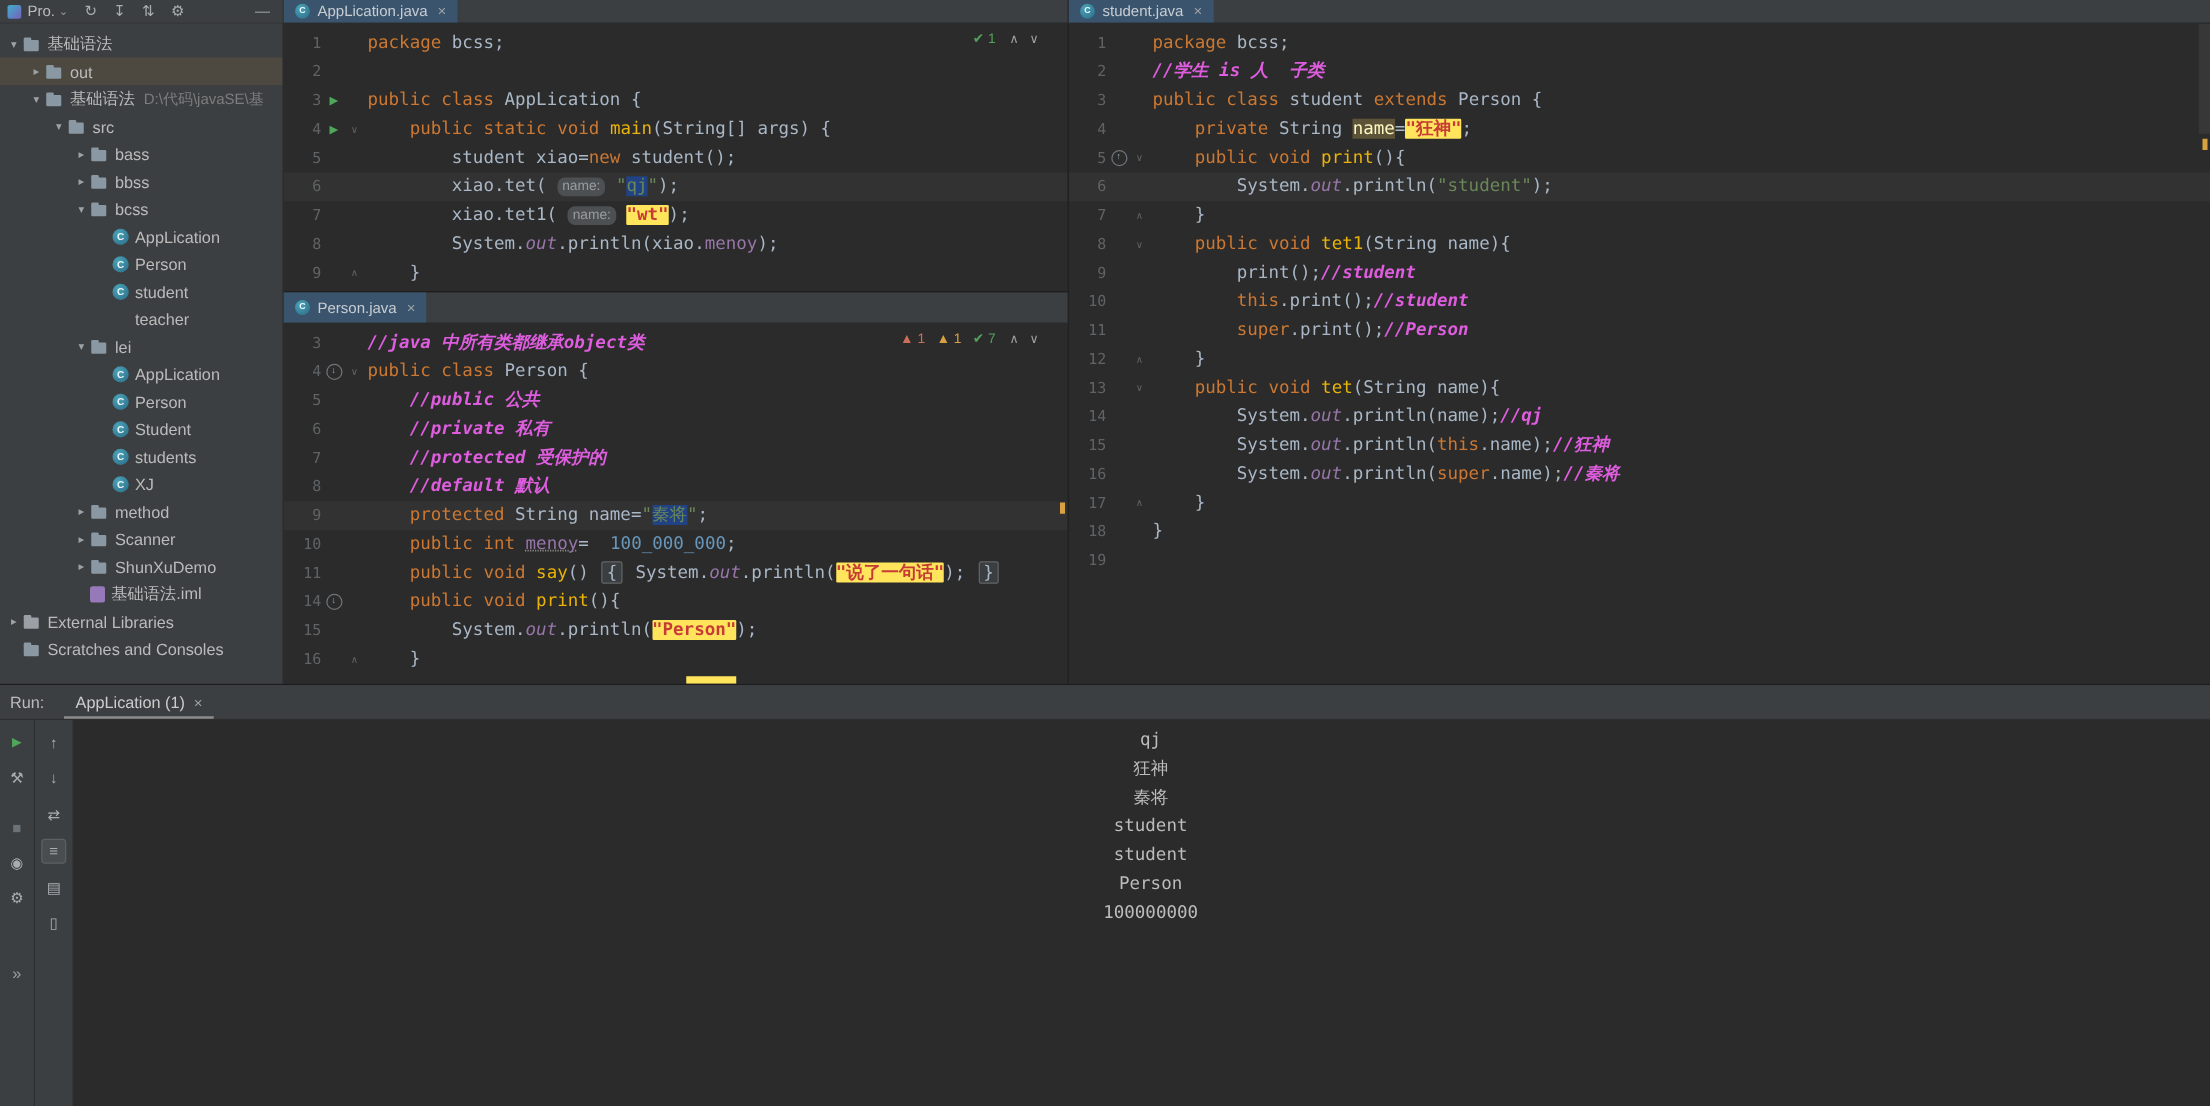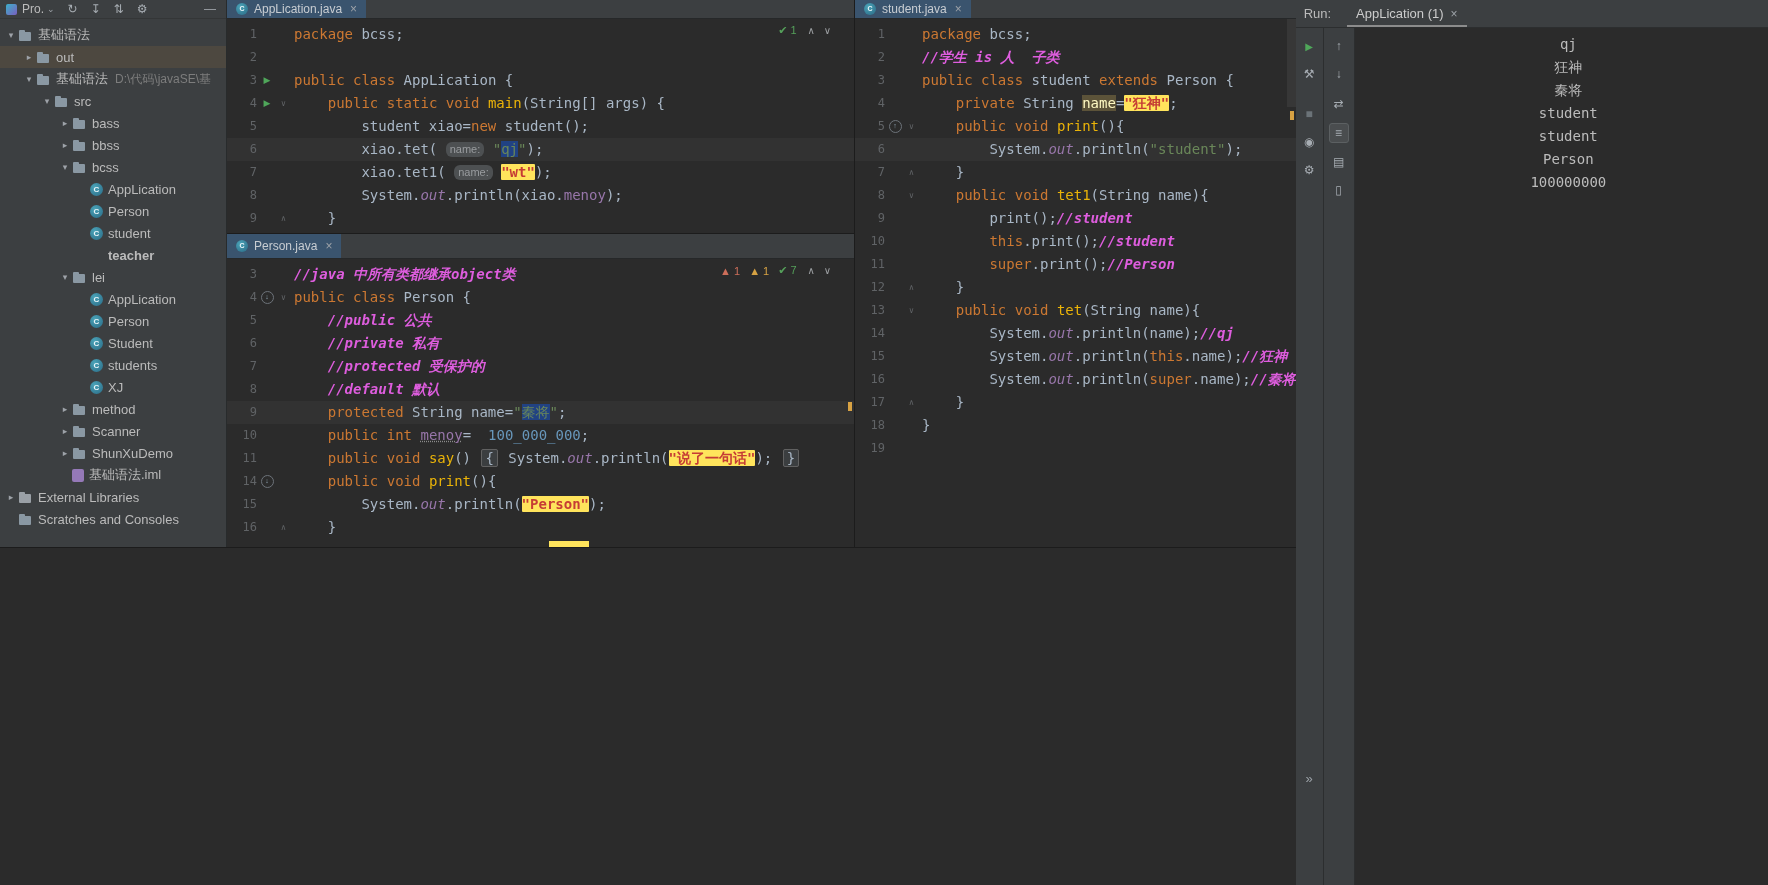--- a/index.html
+++ b/index.html
@@ -1,16 +1,16 @@
 <!DOCTYPE html>
 <html><head>
 <meta charset="utf-8">
 <style>
   html,body{margin:0;padding:0;background:#1e1e1e;}
-  .app{width:1768px;height:885px;display:flex;flex-direction:row;background:#2b2b2b;overflow:hidden;font-family:"Liberation Sans",sans-serif;}
+  .app{width:1768px;height:885px;display:flex;flex-direction:column;background:#2b2b2b;overflow:hidden;font-family:"Liberation Sans",sans-serif;}
   
   .top-area{height:547px;display:flex;border-bottom:1px solid #1c1c1c;min-height:0;}
   .left-panel{width:226px;flex:none;background:#3c3f41;display:flex;flex-direction:column;border-right:1px solid #282b2c;}
   .toolbar{height:18px;flex:none;background:#3c3f41;display:flex;align-items:center;padding:0 6px;border-bottom:1px solid #343637;}
   .app-icon{width:11px;height:11px;border-radius:2px;background:linear-gradient(135deg,#3bb0c9,#7a5fc0);margin-right:5px;}
   .proj-label{color:#bbbbbb;font-size:12px;}
   .chev-down{color:#9da2a8;font-size:9px;margin-left:3px;}
   .tbi{color:#a7adb3;font-size:12px;margin-left:13px;cursor:default;}
   .tbi[data-name="hide-icon"]{margin-left:auto;margin-right:4px;color:#9da2a8;}
   
@@ -155,21 +155,21 @@
           <div class="trow" data-name="tree-item-bcss-person" style="padding-left: 76px;">
             <span class="chev" data-name="chevron-none"></span>
             <span class="ti class" data-name="class-icon">C</span>
             <span class="tlabel" data-name="tree-item-label">Person</span>
           </div>
           <div class="trow" data-name="tree-item-bcss-student" style="padding-left: 76px;">
             <span class="chev" data-name="chevron-none"></span>
             <span class="ti class" data-name="class-icon">C</span>
             <span class="tlabel" data-name="tree-item-label">student</span>
           </div>
-          <div class="trow" data-name="tree-item-bcss-teacher" style="padding-left: 76px; font-weight: bold;">
+          <div class="trow" data-name="tree-item-bcss-teacher" style="padding-left: 76px;">
             <span class="chev" data-name="chevron-none"></span>
             <span class="ti none" data-name="none-icon"></span>
             <span class="tlabel" data-name="tree-item-label">teacher</span>
           </div>
           <div class="trow" data-name="tree-item-lei" style="padding-left: 58px;">
             <span class="chev" data-name="chevron-icon">▾</span>
             <span class="ti folder" data-name="folder-icon"></span>
             <span class="tlabel" data-name="tree-item-label">lei</span>
           </div>
           <div class="trow" data-name="tree-item-lei-applcation" style="padding-left: 76px;">

